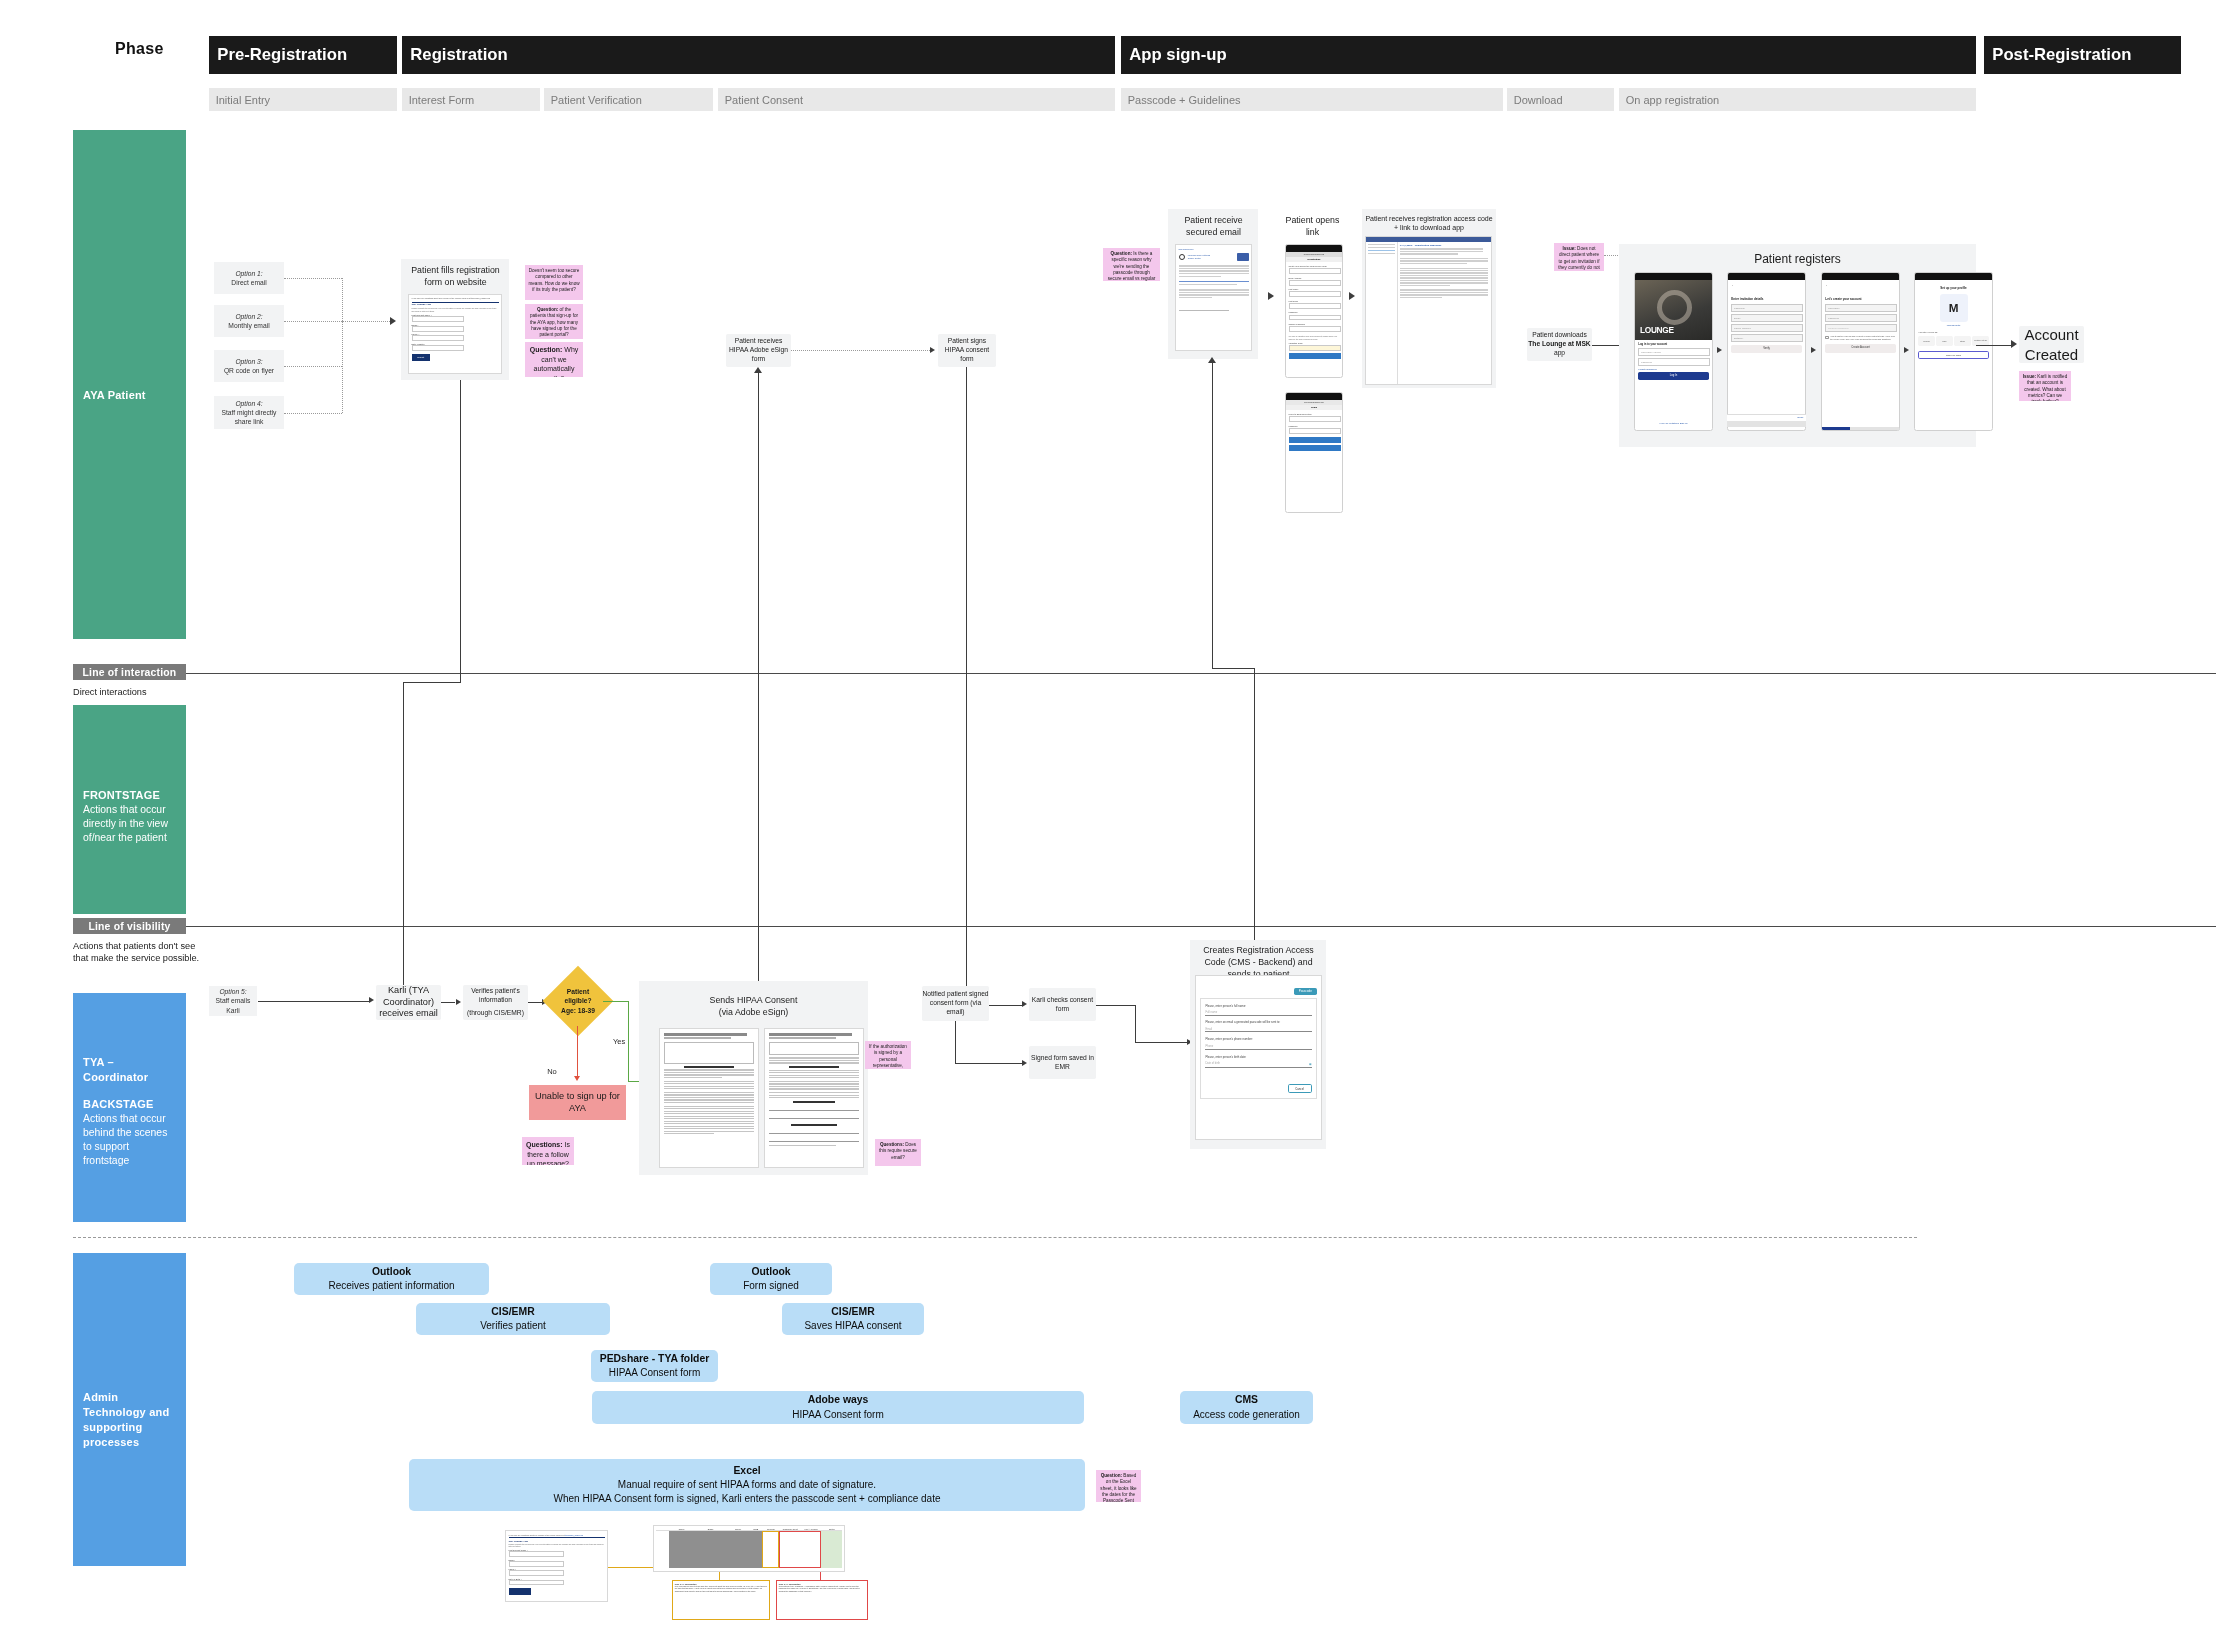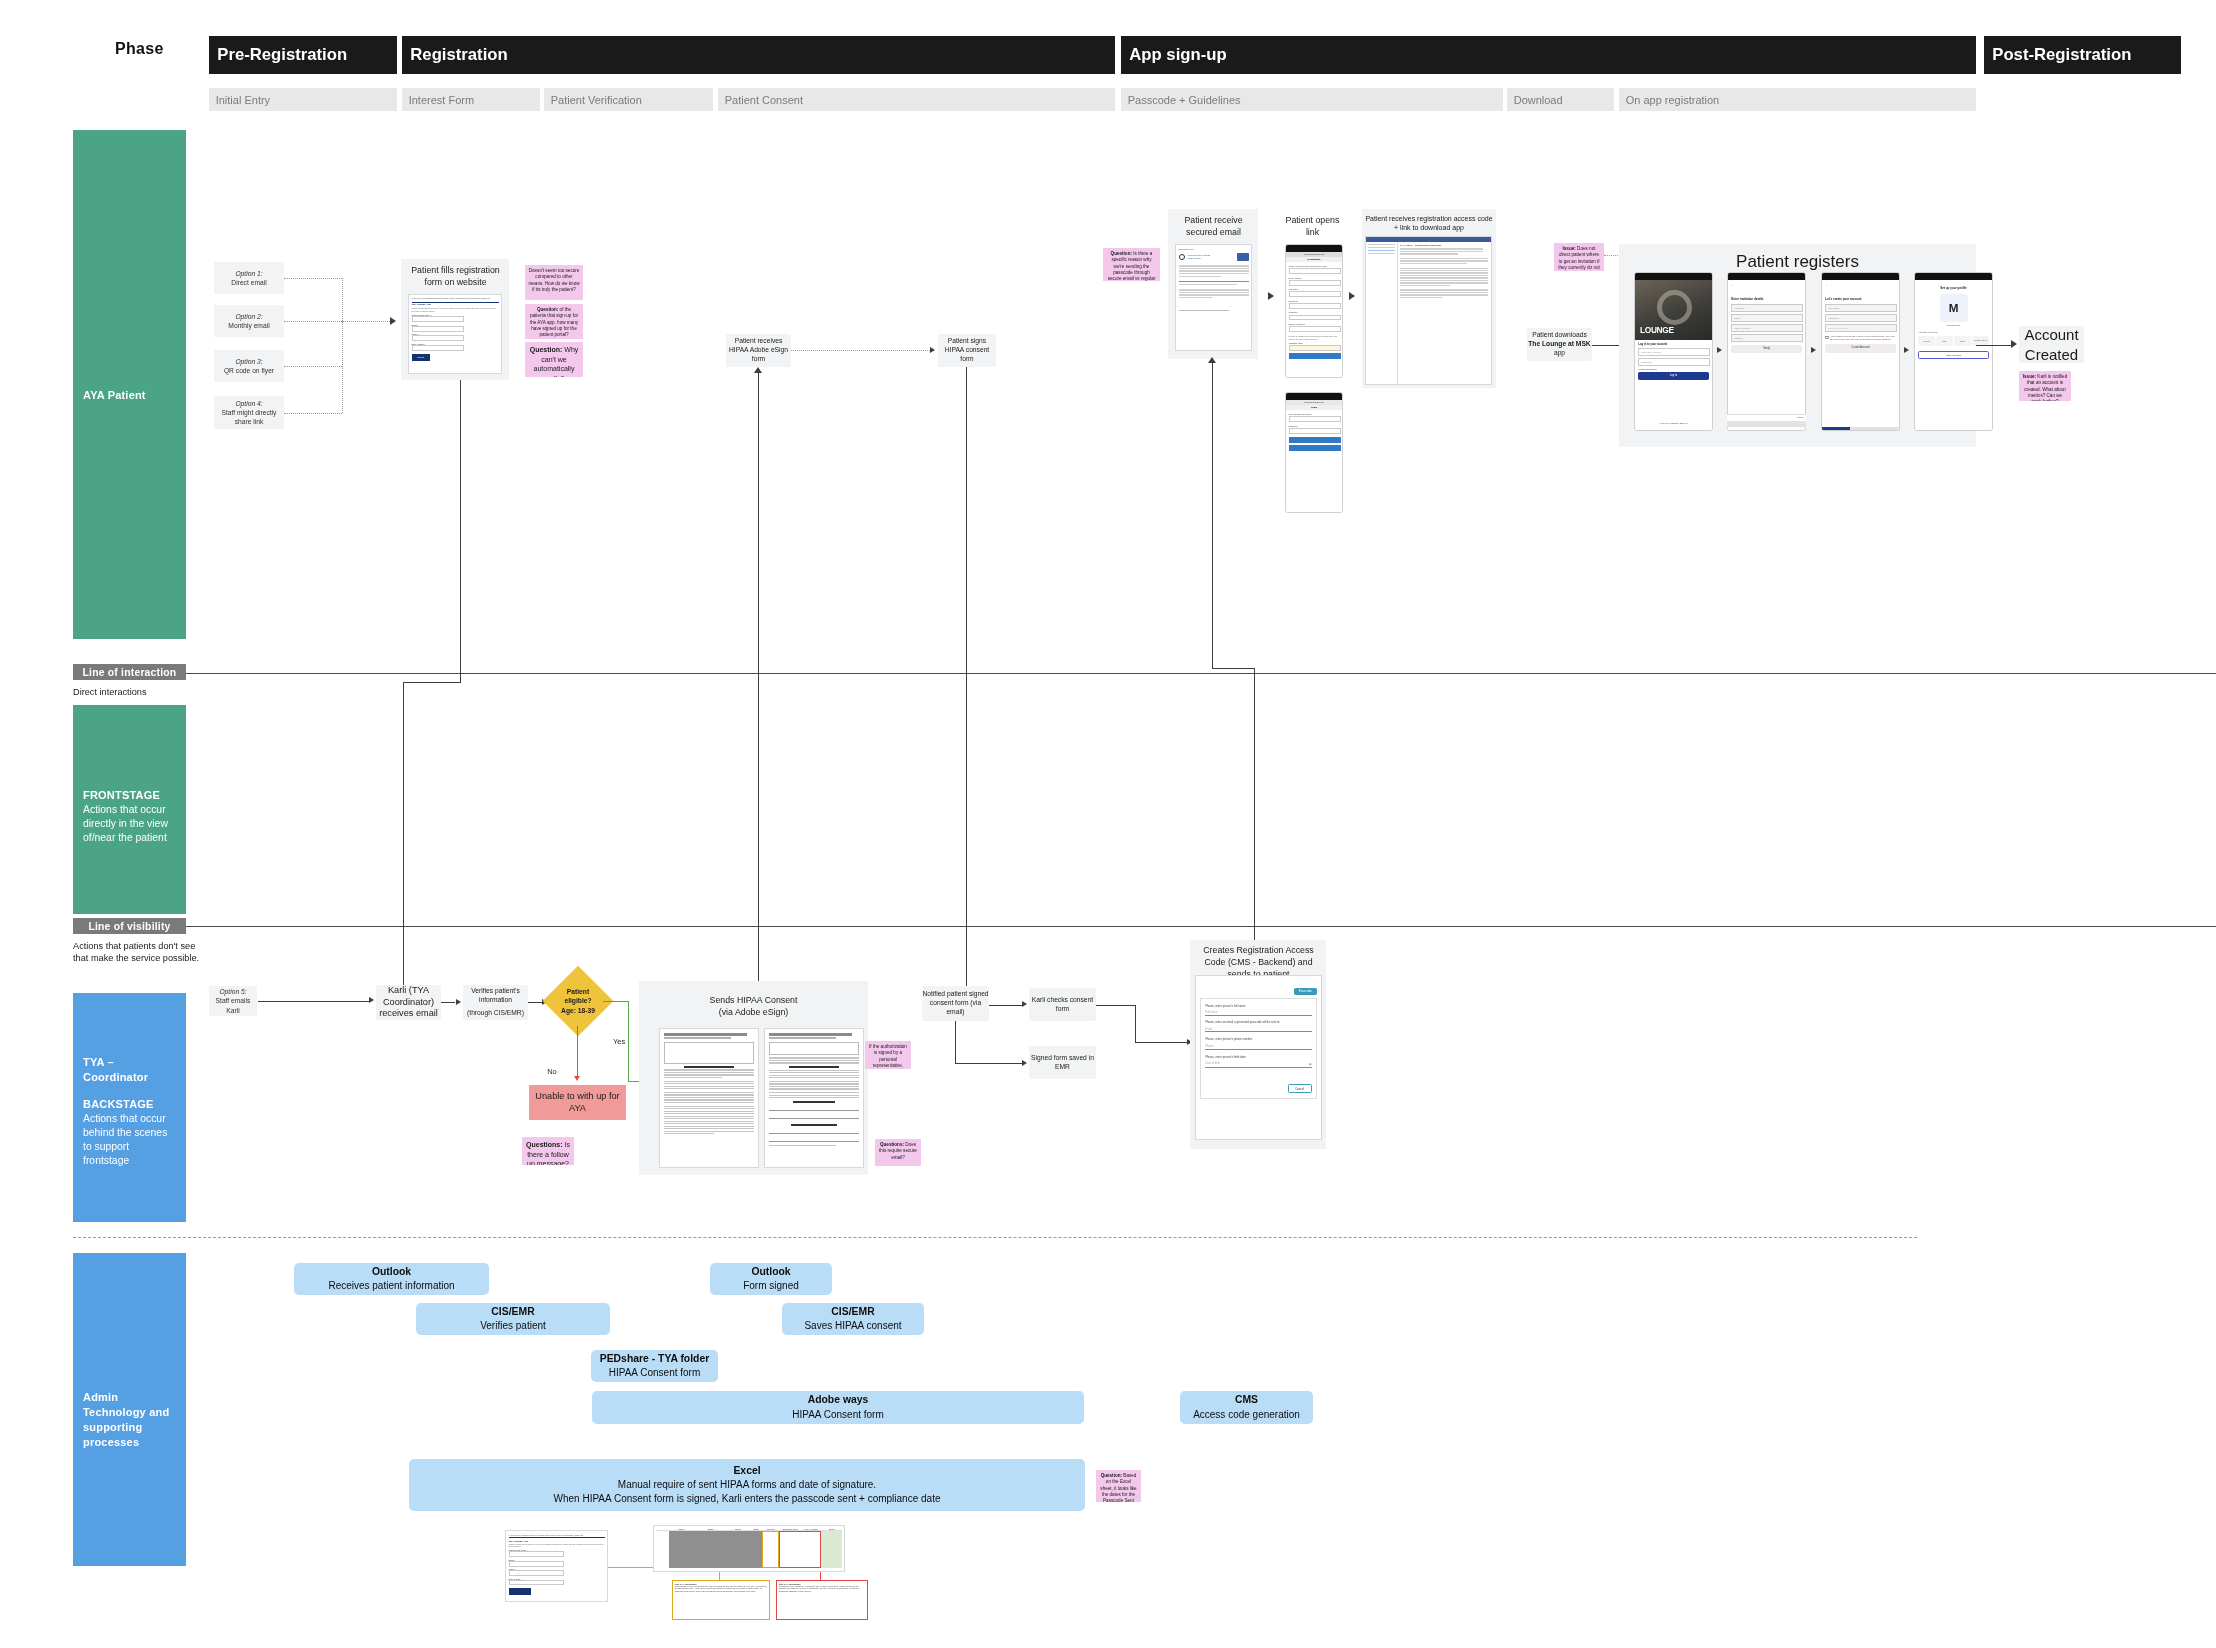--- a/index.html
+++ b/index.html
@@ -86,21 +86,21 @@
   }
   .redbox {
     background:#f19a9a; color:#1a1a1a; font-size:9.2px;
     display:flex; align-items:center; justify-content:center;
     text-align:center; line-height:1.3;
   }
 
   
   .panel { background:#f2f3f4; }
   .panel-title {
-    text-align:center; font-size:17px; color:#1a1a1a; line-height:1.35;
+    text-align:center; font-size:12px; color:#1a1a1a; line-height:1.35;
   }
   .panel-title-sm { font-size:8.8px; }
   .shot { background:#ffffff; border:0.8px solid #d8d8d8; overflow:hidden; }
 
   
   .tech {
     background:#b9ddf7; border-radius:5px; color:#0d0d0d;
     display:flex; flex-direction:column; align-items:center;
     justify-content:center; text-align:center; line-height:1.4;
     font-size:10px;
@@ -552,21 +552,21 @@
     <span>Patient</span><br>
     <span>eligible?</span><br>
     <span>Age: 18-39</span>
   </div>
 </div>
 
 <div class="abs conn-red" style="left:577px;top:1026px;width:1.2px;height:50px;"></div>
 <div class="abs lbl" style="left:528px;top:1067px;width:48px;text-align:center;">No</div>
 <div class="abs arrow-d-red" style="left:574px;top:1076px;"></div>
 <div class="abs redbox" style="left:529px;top:1085px;width:97px;height:35px;">
-  <span>Unable to with up for AYA</span>
+  <span>Unable to sign up for AYA</span>
 </div>
 <div class="abs sticky sticky-lg" style="left:522px;top:1137px;width:52px;height:28px;">
   <b>Questions:</b><span> Is there a follow up message?</span>
 </div>
 
 <div class="abs conn-green" style="left:603px;top:1001px;width:25px;height:1.2px;"></div>
 <div class="abs conn-green" style="left:628px;top:1001px;width:1.2px;height:81px;"></div>
 <div class="abs conn-green" style="left:628px;top:1081px;width:13.4px;height:1.2px;"></div>
 <div class="abs lbl" style="left:613px;top:1037px;">Yes</div>
 <div class="abs arrow-r-green" style="left:641px;top:1078px;"></div>

